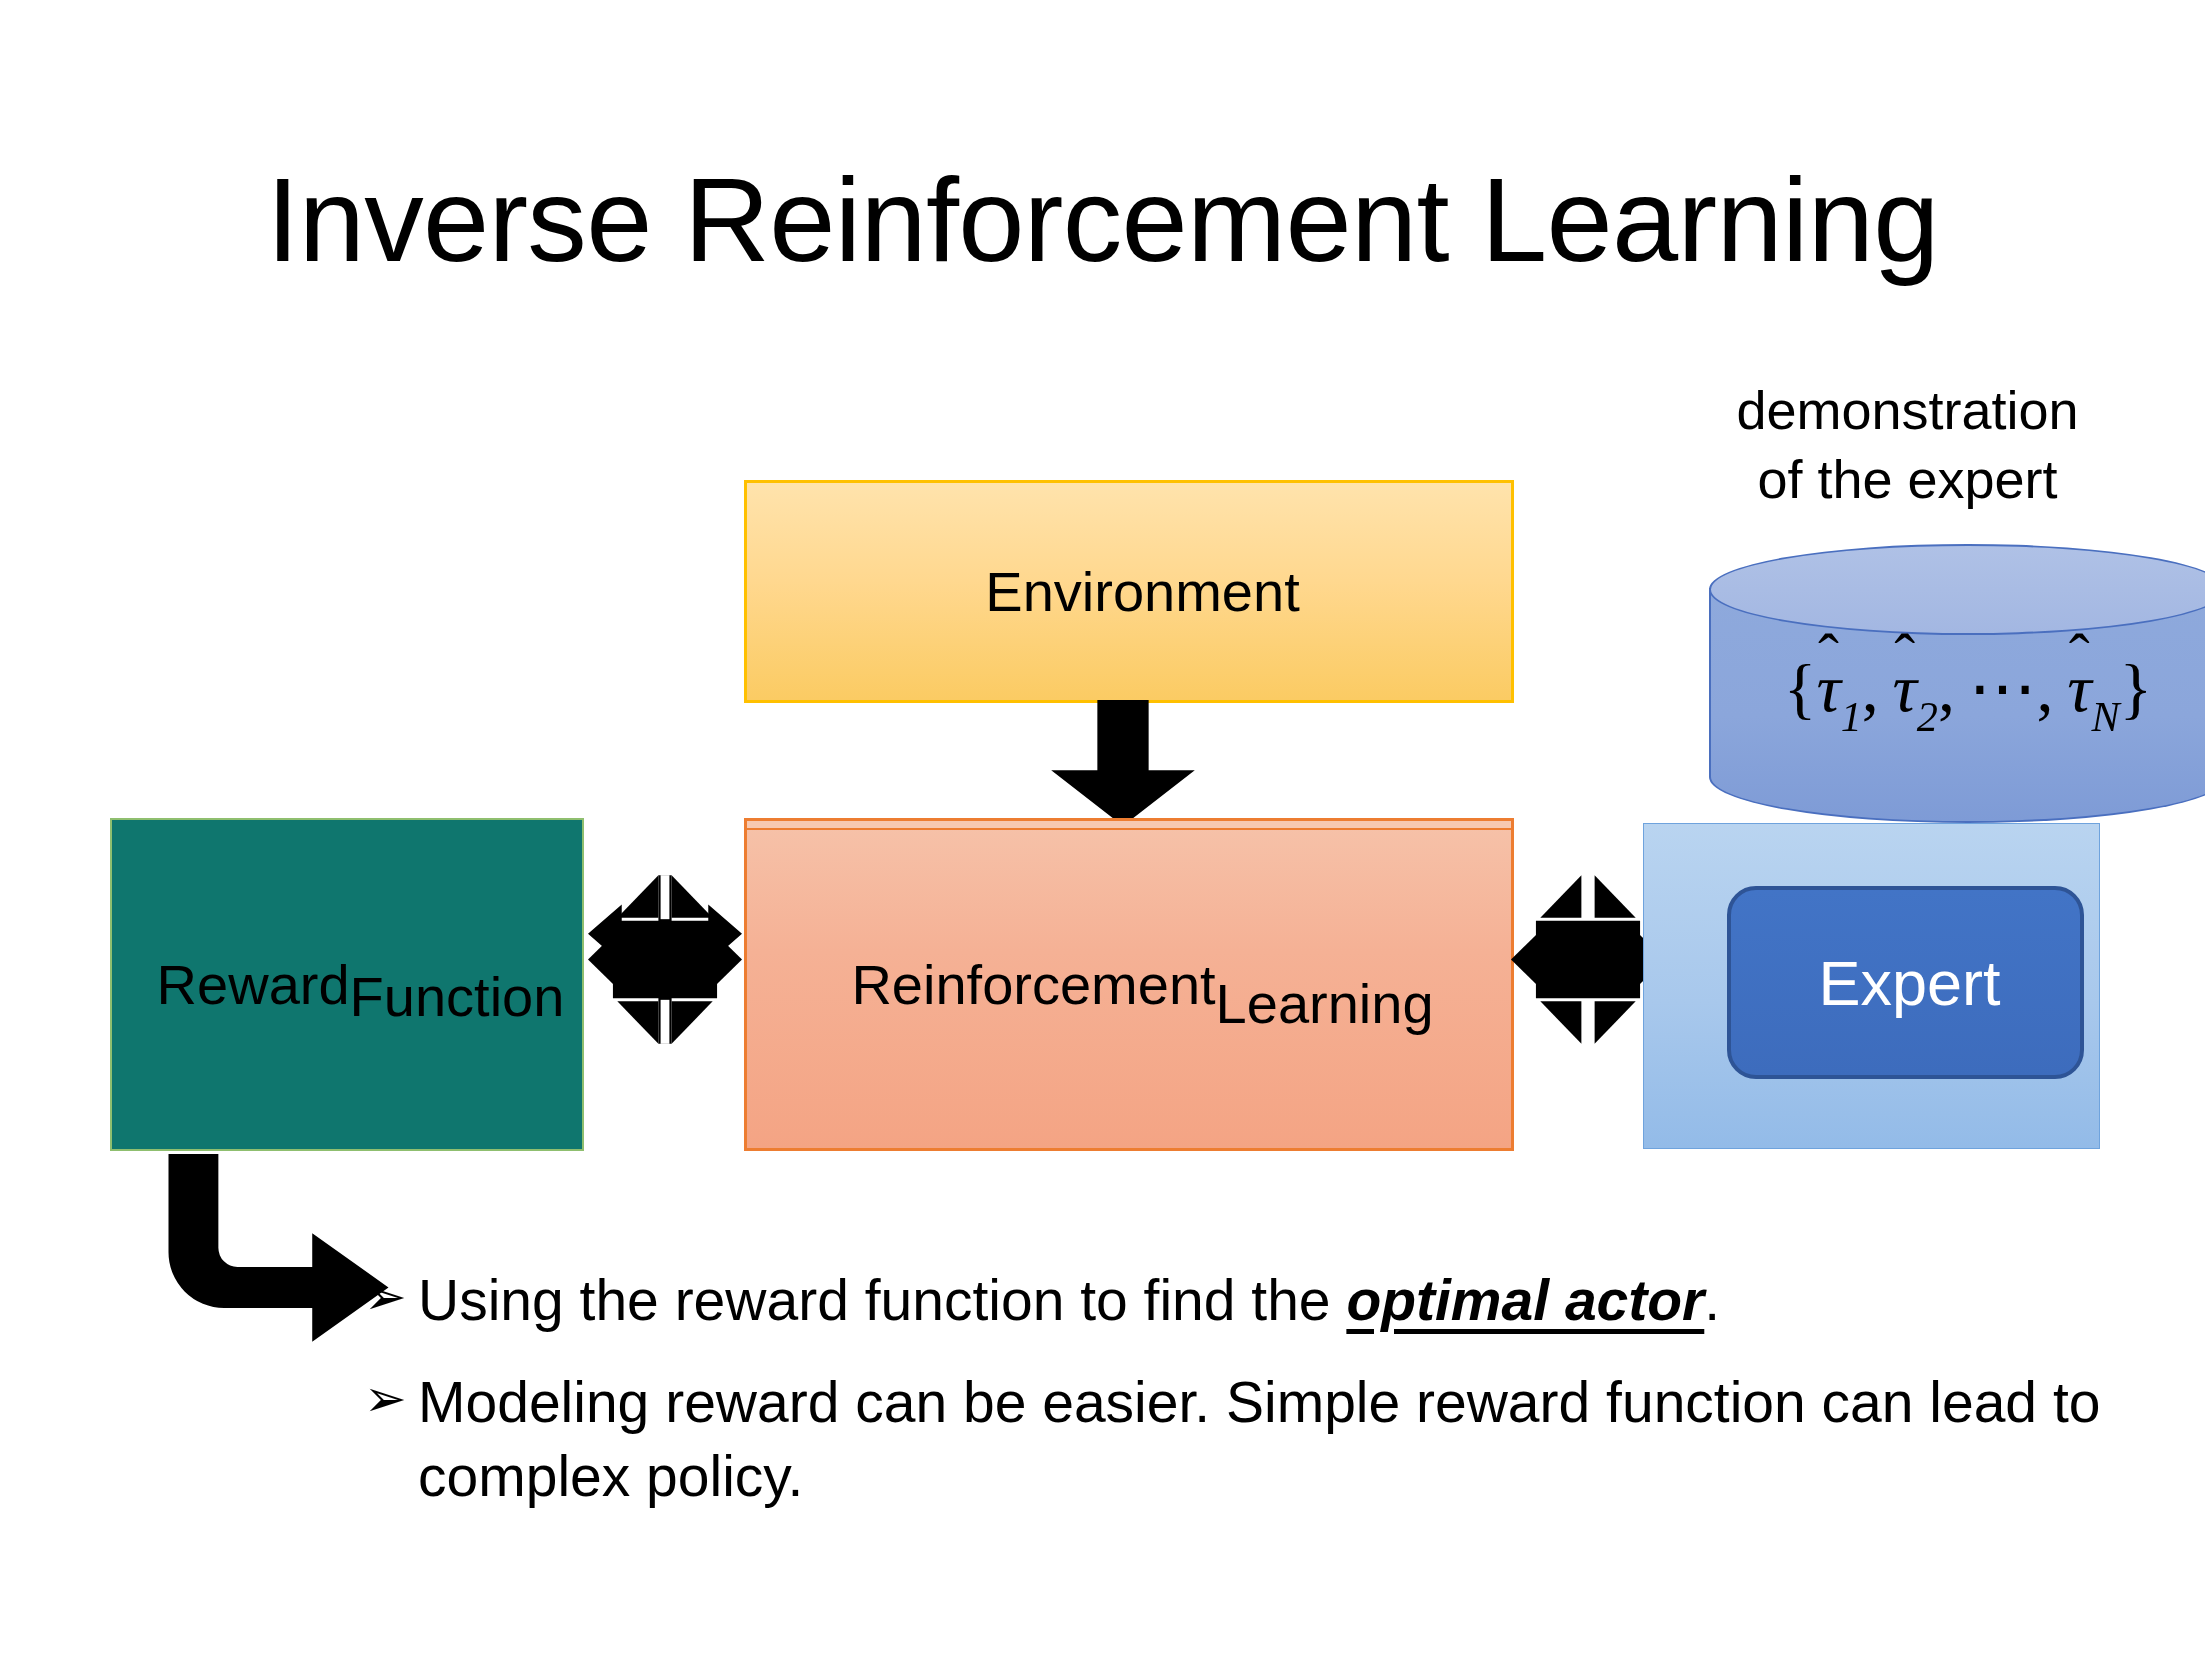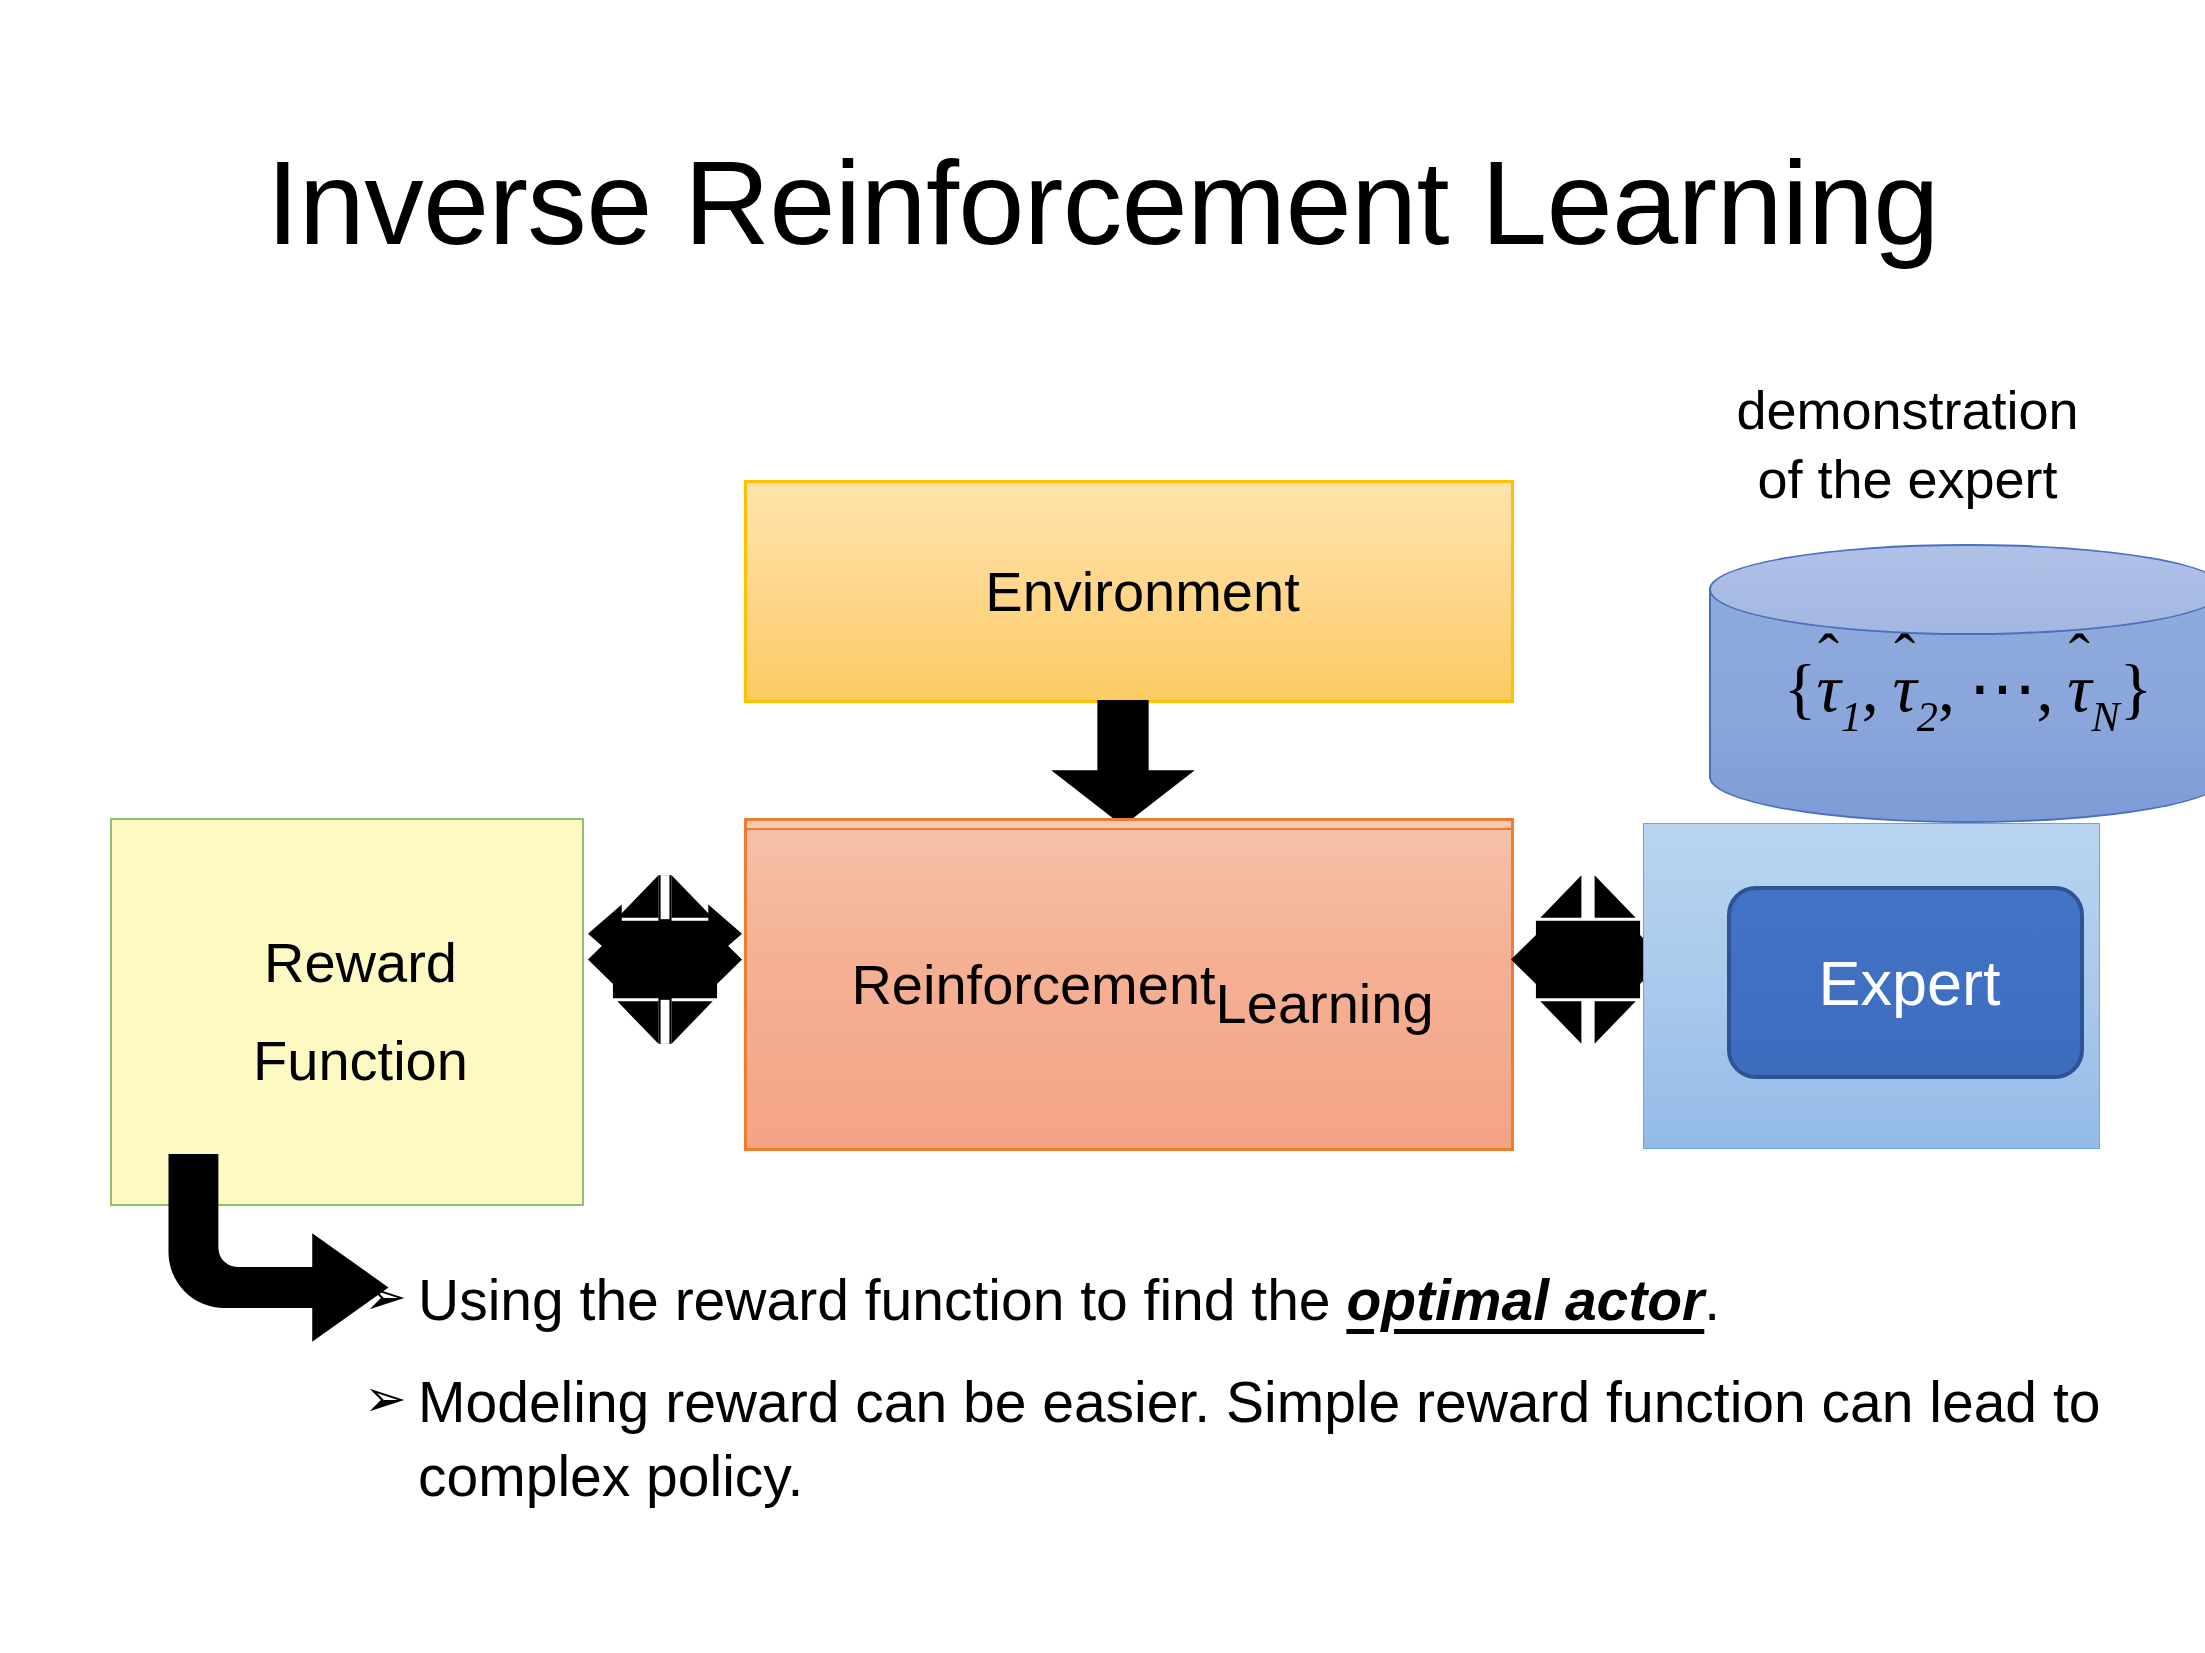--- a/index.html
+++ b/index.html
@@ -14,21 +14,21 @@
     background: #ffffff;
     overflow: hidden;
     font-family: "Liberation Sans", sans-serif;
     color: #000000;
   }
 
   
   #title {
     position: absolute;
     left: 0;
-    top: 141px;
+    top: 158px;
     width: 2205px;
     text-align: center;
     font-size: 119px;
     font-weight: 400;
     line-height: 1.05;
     letter-spacing: -0.7px;
     white-space: nowrap;
   }
 
   
@@ -76,24 +76,23 @@
     border: 3.7px solid #ED7D31;
     border-bottom: 2.2px solid #ED7D31;
     background: #F7C9B1;
   }
 
   
   #reward-box {
     left: 110px;
     top: 818px;
     width: 474px;
-    height: 388px;
-    background: #fef9c3;
+    height: 333px;
+    background: #0f766e;
     border: 2.9px solid #8FBF6F;
-    flex-direction: column;
   }
   #reward-box .rw-line2 { margin-top: 24px; }
 
   
   #demo-label {
     position: absolute;
     left: 1628px;
     top: 376px;
     width: 559px;
     text-align: center;

